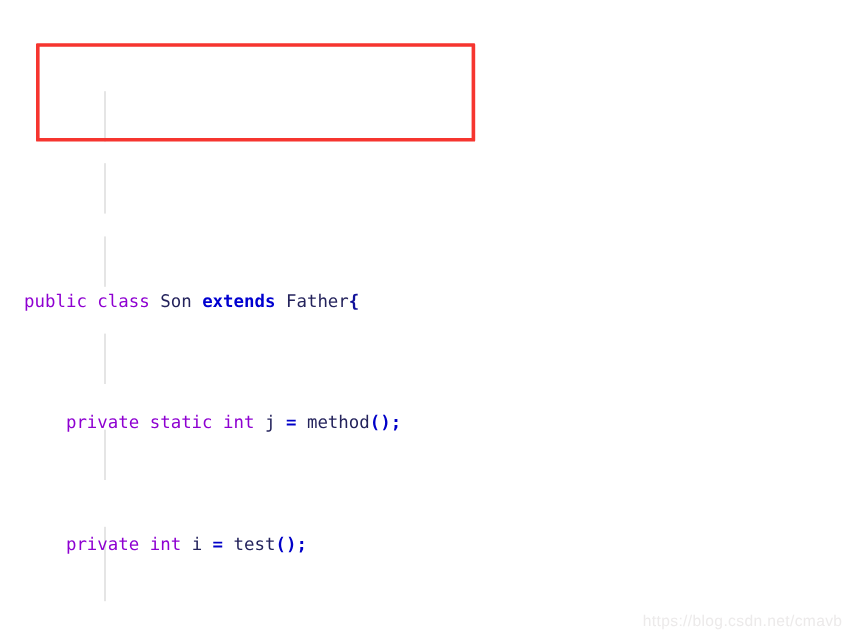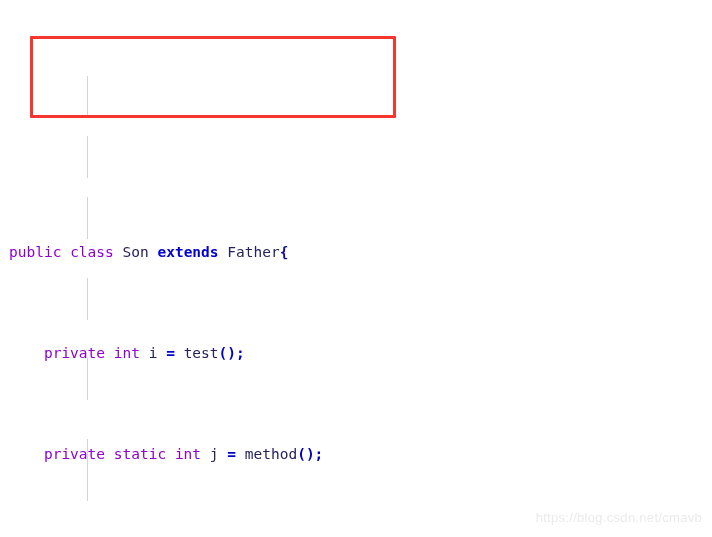--- a/index.html
+++ b/index.html
@@ -15,21 +15,21 @@
     left:0;top:0;
     width:712px;height:537px;
     font-size:14.5px;
     line-height:20.2px;
     white-space:pre;
     color:#24235c;
   }
   .line{
     position:relative;
     height:20.2px;
-    padding-left:9px;
+    padding-left:20px;
     box-sizing:border-box;
   }
   
   .kw{color:#8e00d1;}           
   .kwb{color:#0000d0;font-weight:bold;}  
   .pl{color:#24235c;}           
   .punct{color:#0000c8;font-weight:bold;}
   .brace{color:#11119a;font-weight:bold;}
 
   
@@ -69,24 +69,24 @@
   <div class="guide" style="left:87px;top:136px;height:42px;"></div>
   <div class="guide" style="left:87px;top:197px;height:42px;"></div>
   <div class="guide" style="left:87px;top:278px;height:42px;"></div>
   <div class="guide" style="left:87px;top:358px;height:42px;"></div>
   <div class="guide" style="left:87px;top:439px;height:62px;"></div>
 
   
   <div class="line"><span class="kw">public</span> <span class="kw">class</span> <span class="pl">Son</span> <span class="kwb">extends</span> <span class="pl">Father</span><span class="brace">{</span></div>
 
   
-  <div class="line">    <span class="kw">private</span> <span class="kw">int</span> <span class="pl">i</span> <span class="punct">=</span> <span class="pl">test</span><span class="punct">();</span></div>
+  <div class="line">    <span class="kw">private</span> <span class="kw">static</span> <span class="kw">int</span> <span class="pl">j</span> <span class="punct">=</span> <span class="pl">method</span><span class="punct">();</span></div>
 
   
-  <div class="line">    <span class="kw">private</span> <span class="kw">static</span> <span class="kw">int</span> <span class="pl">j</span> <span class="punct">=</span> <span class="pl">method</span><span class="punct">();</span></div>
+  <div class="line">    <span class="kw">private</span> <span class="kw">int</span> <span class="pl">i</span> <span class="punct">=</span> <span class="pl">test</span><span class="punct">();</span></div>
 
   
   
 
   
   
 
   
   
 

